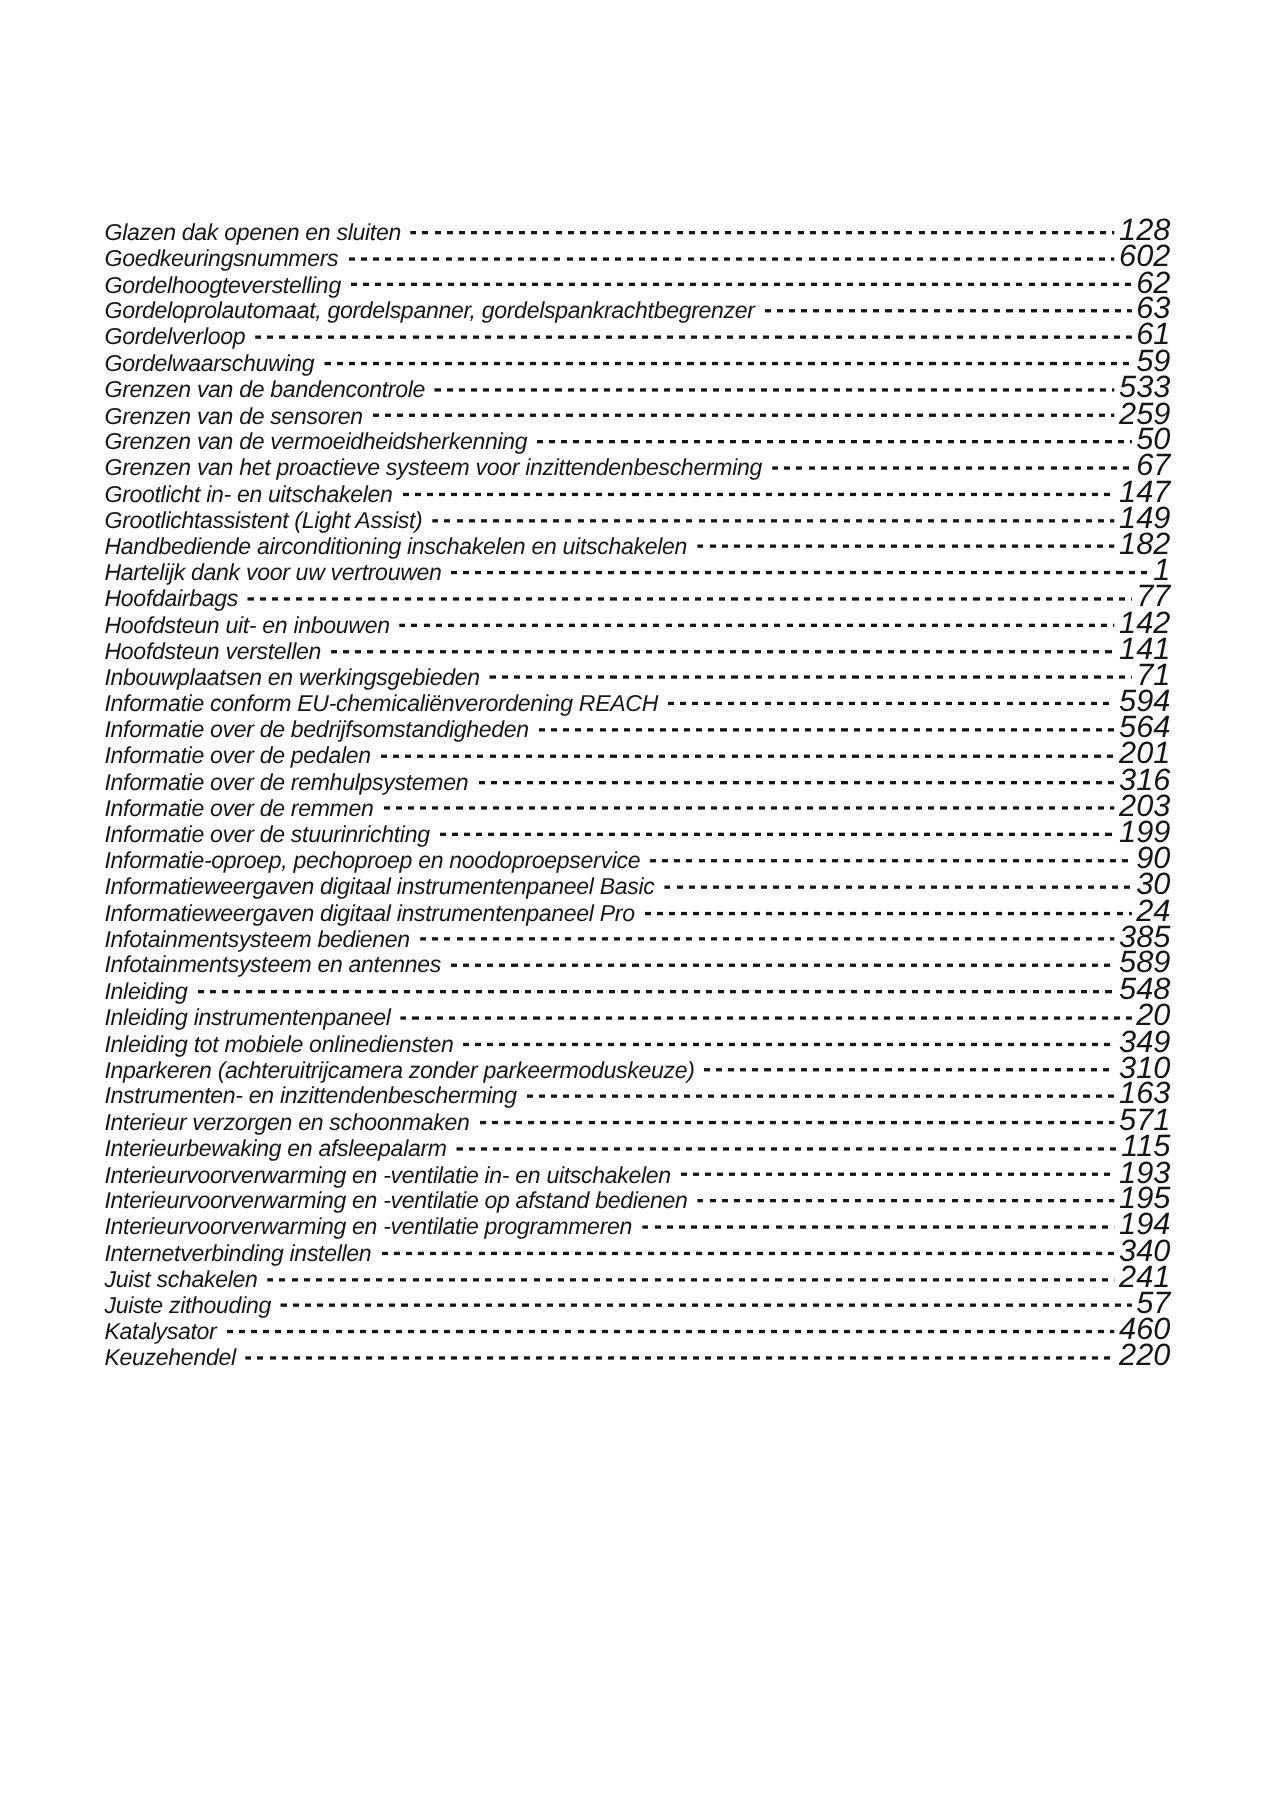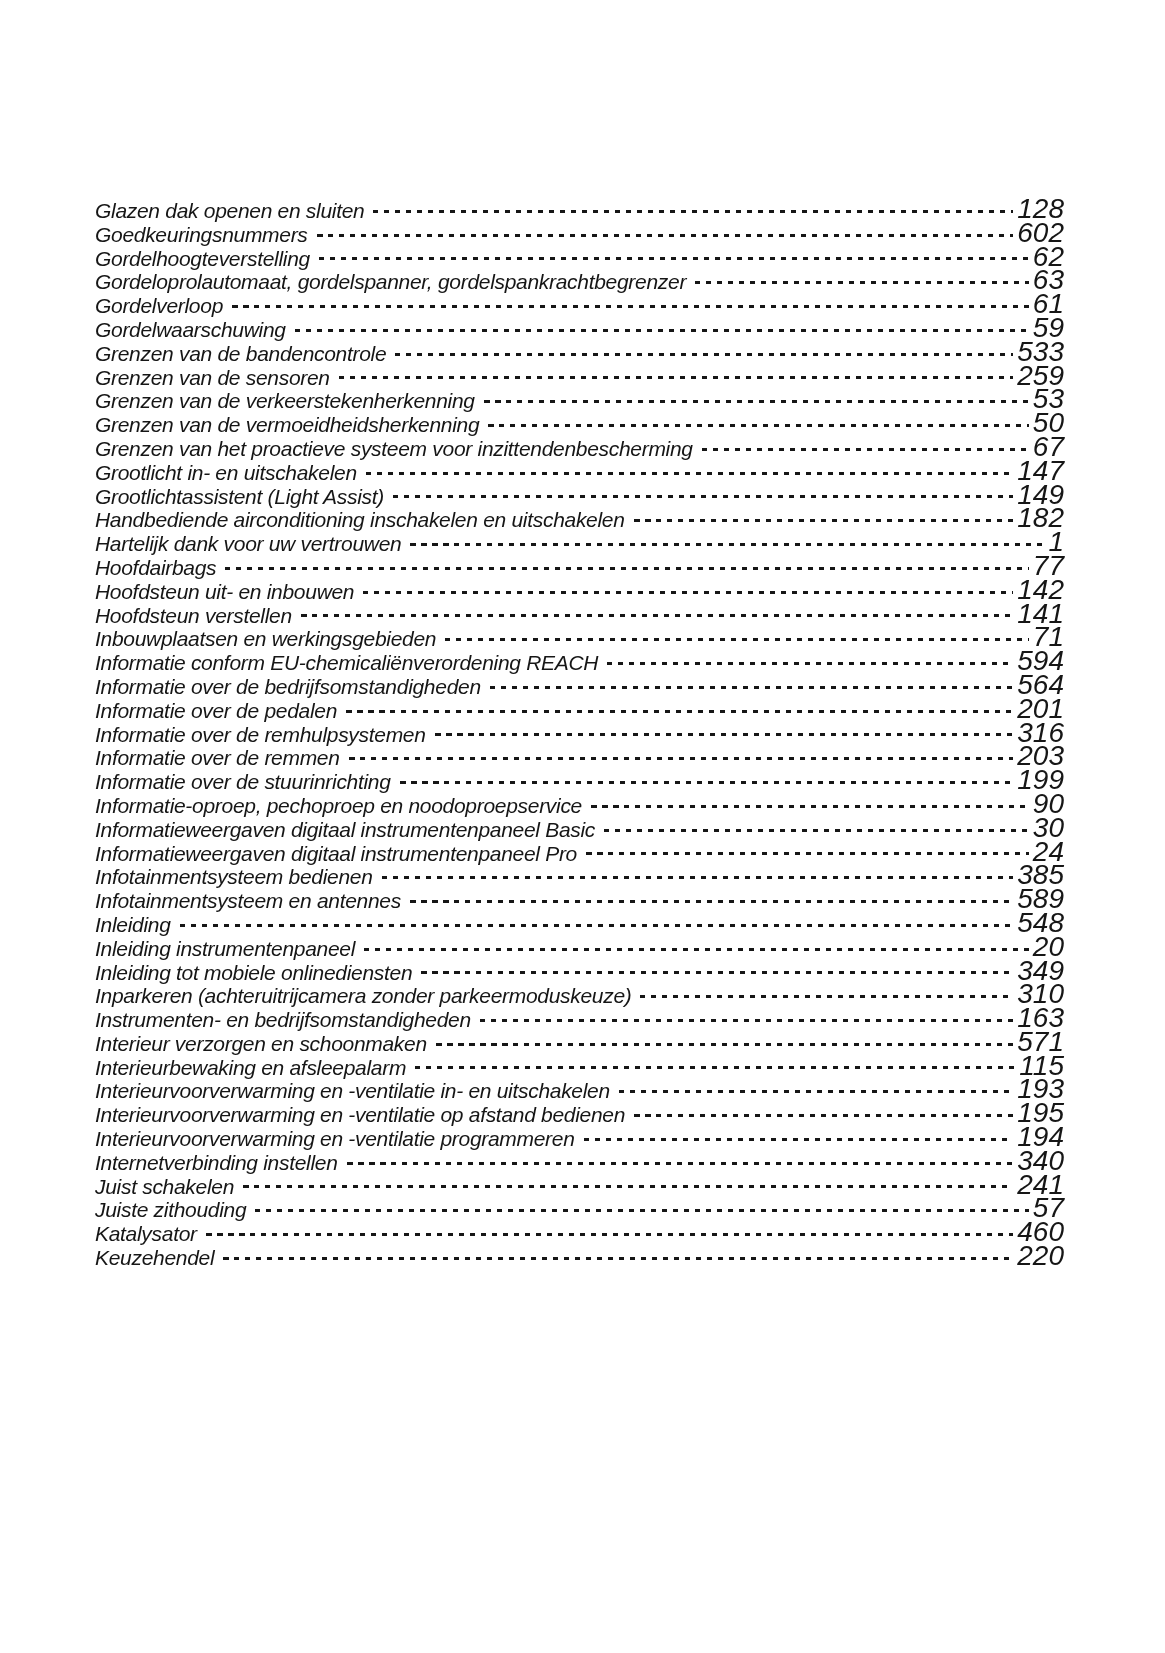--- a/index.html
+++ b/index.html
@@ -105,25 +105,20 @@
     <span class="dot-leader"></span>
     <span class="entry-page">533</span>
   </div>
 
   <div class="index-row">
     <span class="entry-title">Grenzen van de sensoren</span>
     <span class="dot-leader"></span>
     <span class="entry-page">259</span>
   </div>
 
-  <div class="index-row">
-    <span class="entry-title">Grenzen van de verkeerstekenherkenning</span>
-    <span class="dot-leader"></span>
-    <span class="entry-page">53</span>
-  </div>
 
   <div class="index-row">
     <span class="entry-title">Grenzen van de vermoeidheidsherkenning</span>
     <span class="dot-leader"></span>
     <span class="entry-page">50</span>
   </div>
 
   <div class="index-row">
     <span class="entry-title">Grenzen van het proactieve systeem voor inzittendenbescherming</span>
     <span class="dot-leader"></span>
@@ -266,21 +261,21 @@
   </div>
 
 
   <div class="index-row">
     <span class="entry-title">Inparkeren (achteruitrijcamera zonder parkeermoduskeuze)</span>
     <span class="dot-leader"></span>
     <span class="entry-page">310</span>
   </div>
 
   <div class="index-row">
-    <span class="entry-title">Instrumenten- en bedrijfsomstandigheden</span>
+    <span class="entry-title">Instrumenten- en inzittendenbescherming</span>
     <span class="dot-leader"></span>
     <span class="entry-page">163</span>
   </div>
 
   <div class="index-row">
     <span class="entry-title">Interieur verzorgen en schoonmaken</span>
     <span class="dot-leader"></span>
     <span class="entry-page">571</span>
   </div>
 

